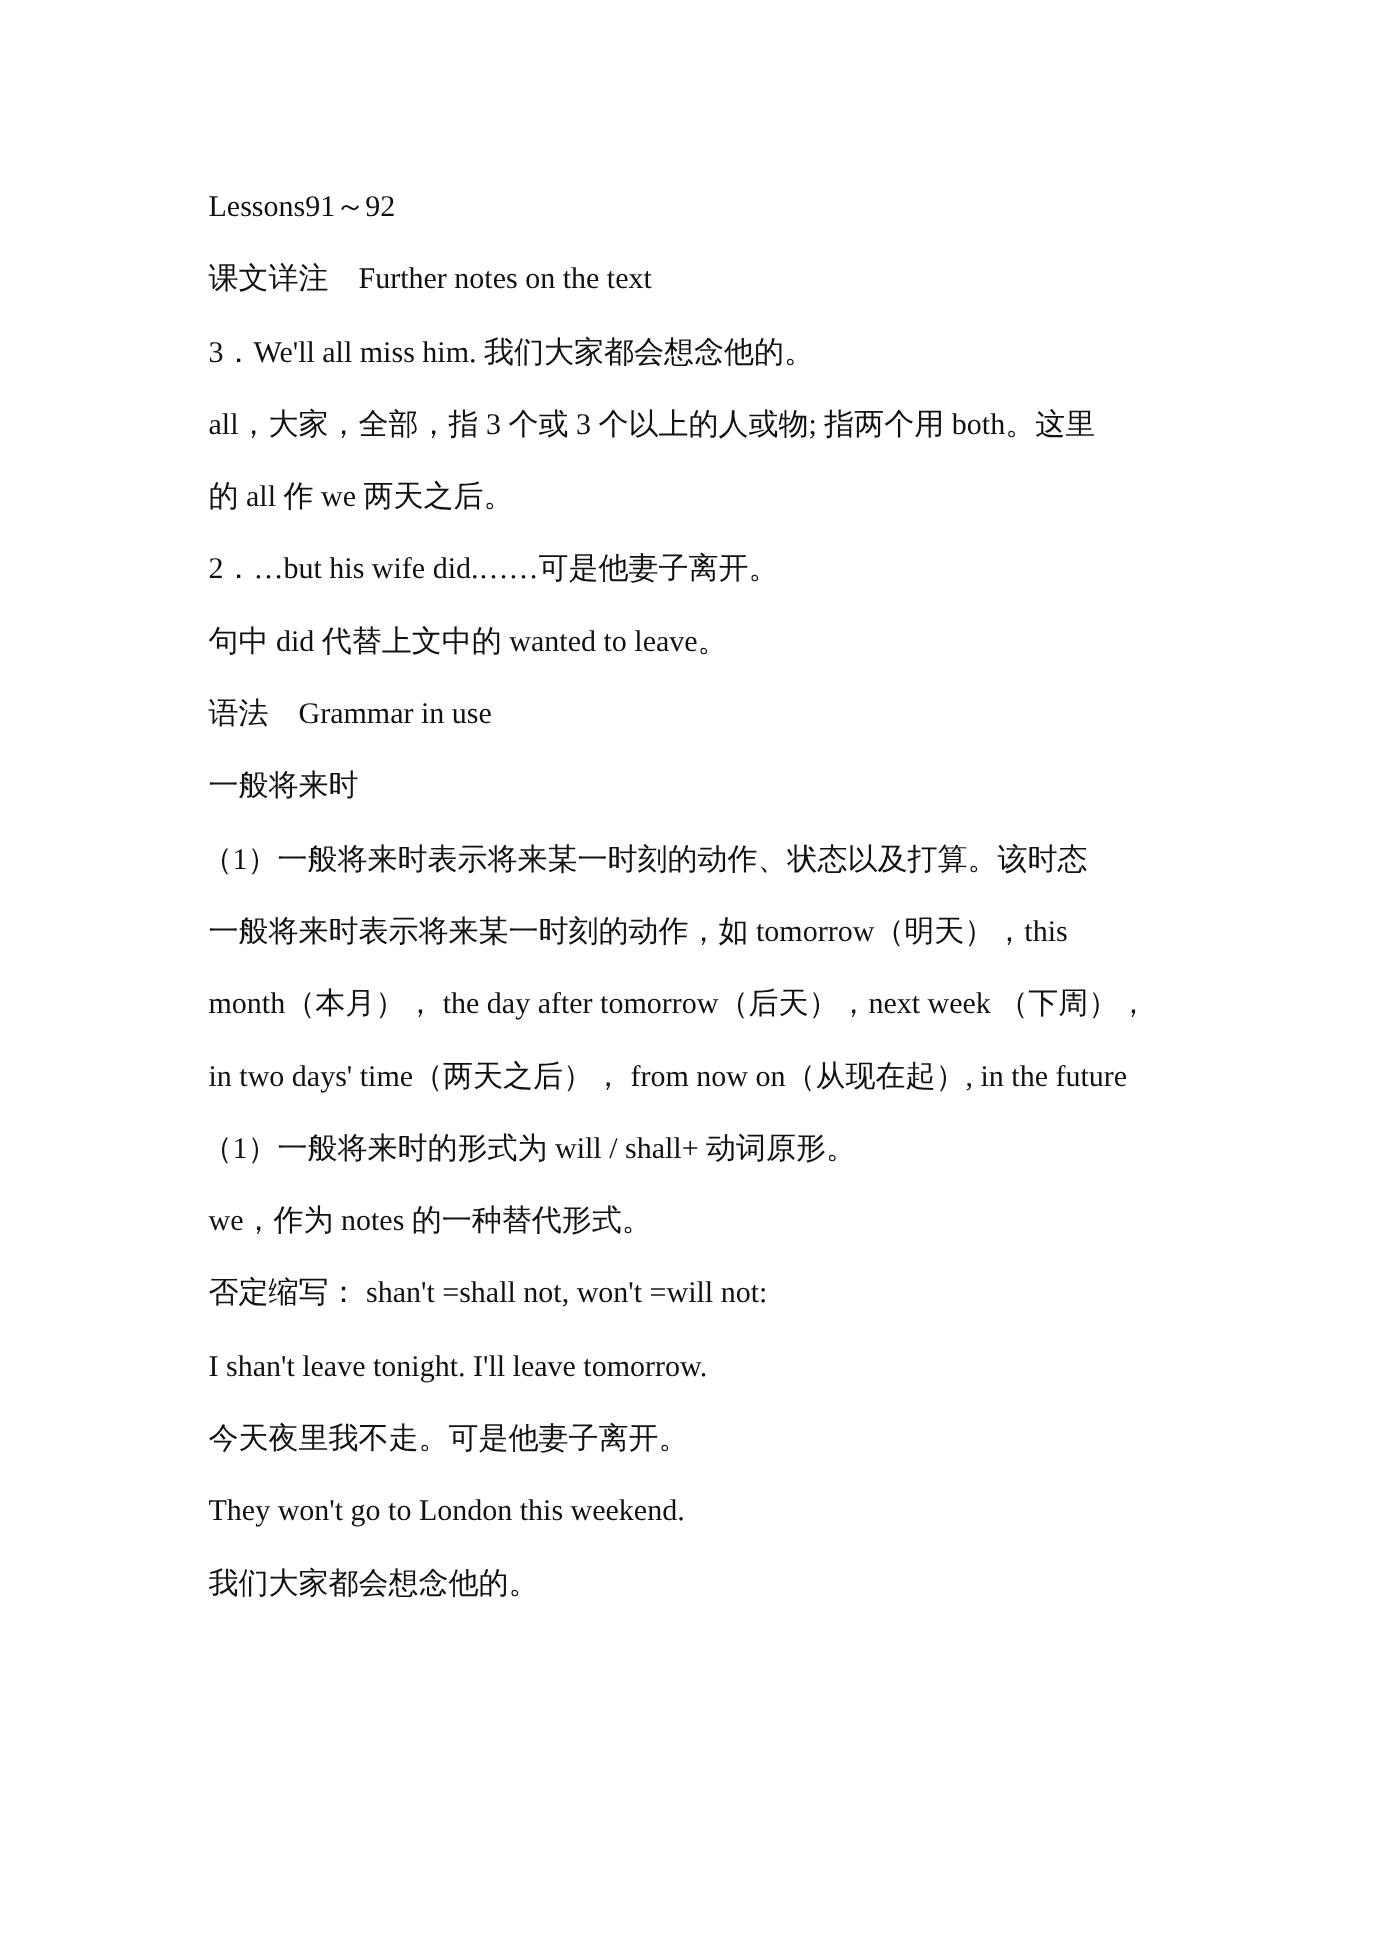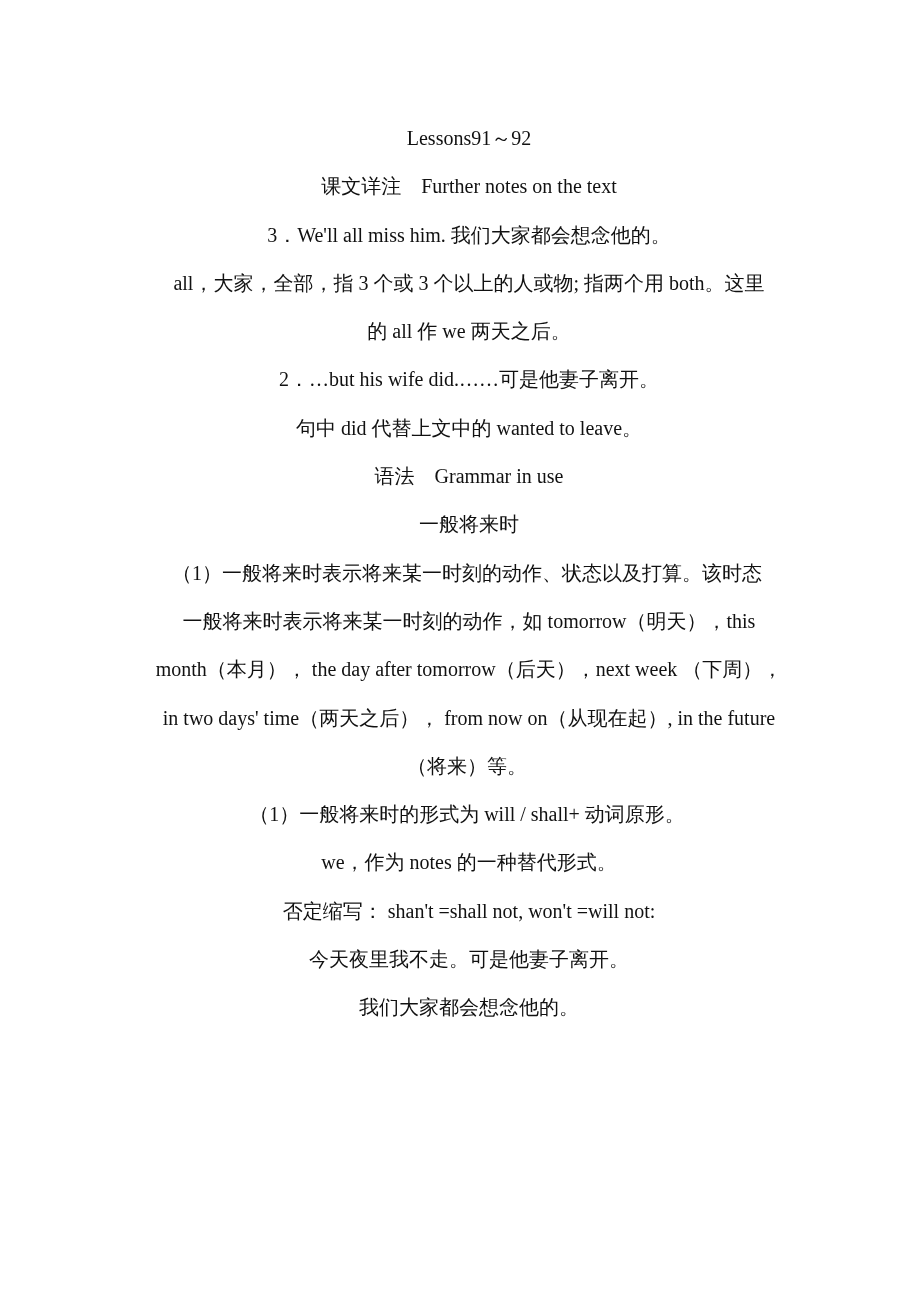--- a/index.html
+++ b/index.html
@@ -13,21 +13,20 @@
       position: relative;
       overflow: hidden;
       font-family: "Liberation Serif", "DejaVu Serif", serif;
       color: #111111;
     }
     .page {
       position: absolute;
       left: 139px;
       top: 124px;
       width: 660px;
-      text-align: center;
     }
     .line {
       height: 48.3px;
       line-height: 28px;
       font-size: 20px;
       white-space: nowrap;
       letter-spacing: 0px;
     }
     .line.indent {
       margin-left: -4px;
@@ -43,19 +42,20 @@
   <div class="line">all，大家，全部，指 3 个或 3 个以上的人或物; 指两个用 both。这里</div>
   <div class="line">的 all 作 we 两天之后。</div>
   <div class="line">2．…but his wife did.……可是他妻子离开。</div>
   <div class="line">句中  did 代替上文中的  wanted to leave。</div>
   <div class="line">语法　Grammar in use</div>
   <div class="line">一般将来时</div>
   <div class="line indent">（1）一般将来时表示将来某一时刻的动作、状态以及打算。该时态</div>
   <div class="line">一般将来时表示将来某一时刻的动作，如 tomorrow（明天），this</div>
   <div class="line">month（本月），  the day after tomorrow（后天），next week （下周），</div>
   <div class="line">in two days' time（两天之后），  from now on（从现在起）, in the future</div>
-  <div class="line indent">（将来）等。</div>
   <div class="line indent">（1）一般将来时的形式为  will / shall+  动词原形。</div>
   <div class="line">we，作为 notes 的一种替代形式。</div>
   <div class="line">否定缩写：  shan't =shall not, won't =will not:</div>
+  <div class="line">I shan't leave tonight. I'll leave tomorrow.</div>
   <div class="line">今天夜里我不走。可是他妻子离开。</div>
+  <div class="line">They won't go to London this weekend.</div>
   <div class="line">我们大家都会想念他的。</div>
 </div>
 
 </body></html>

